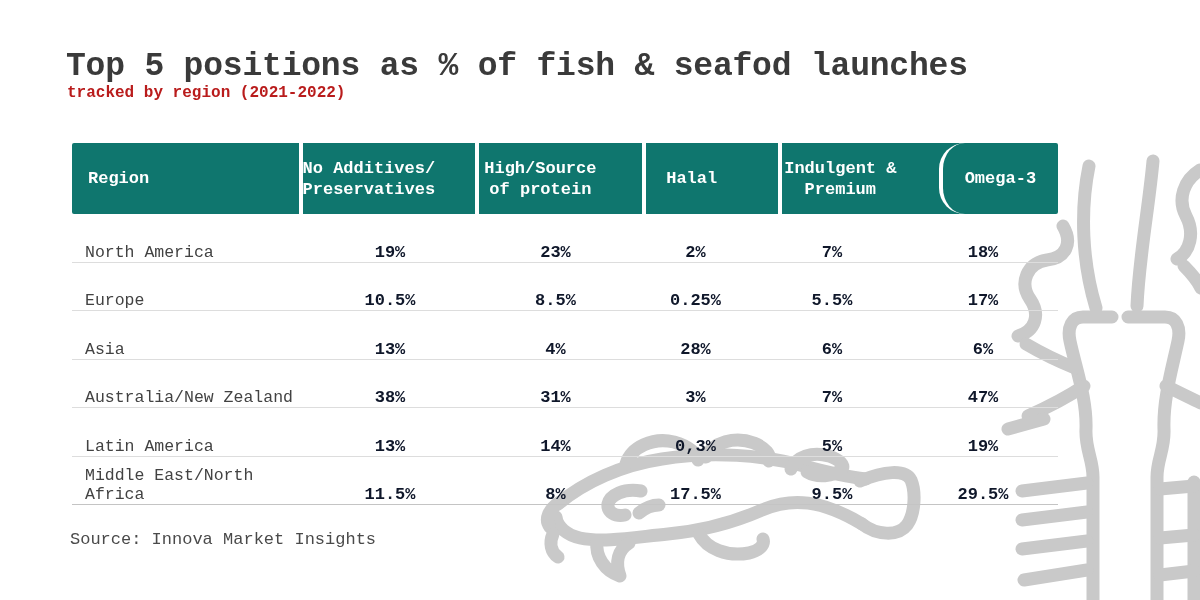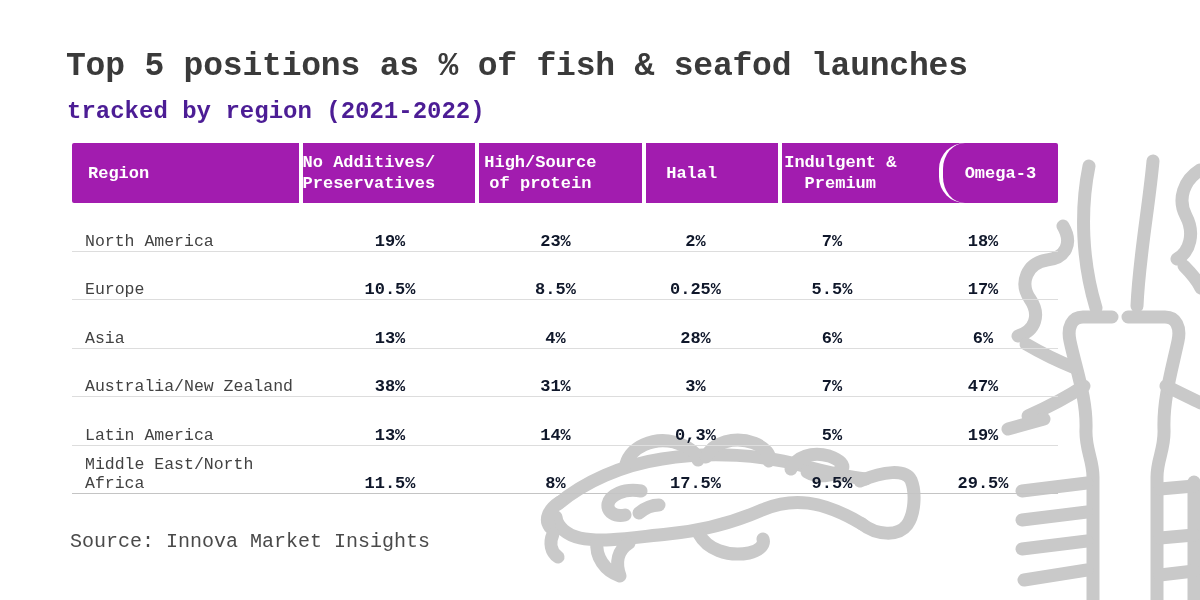--- a/index.html
+++ b/index.html
@@ -22,37 +22,37 @@
     left: 66px; top: 48px;
     font-size: 33px;
     font-weight: 700;
     color: #3a3a3a;
     letter-spacing: -0.2px;
     z-index: 2;
     white-space: nowrap;
   }
   .subtitle {
     position: absolute;
-    left: 67px; top: 98px;
-    font-size: 24px;
-    font-weight: 700;
-    color: #4c1d95;
+    left: 67px; top: 84px;
+    font-size: 16px;
+    font-weight: 700;
+    color: #b91c1c;
     z-index: 2;
     white-space: nowrap;
   }
   .table {
     position: absolute;
     left: 72px; top: 143px;
     width: 986px;
     z-index: 1;
   }
   .thead {
     display: flex;
-    height: 60px;
-    background: #a21caf;
+    height: 71px;
+    background: #0f766e;
     border-radius: 2px;
     gap: 40px;
   }
   .hdr-cell {
     display: flex;
     align-items: center;
     justify-content: center;
     text-align: center;
     white-space: pre-line;
     color: #ffffff;
@@ -89,21 +89,21 @@
   }
   .value-cell {
     font-weight: 700;
     font-size: 17px;
     color: #0f172a;
     text-align: center;
   }
   .source {
     position: absolute;
     left: 70px; top: 530px;
-    font-size: 20px;
+    font-size: 17px;
     color: #4a4a4a;
     z-index: 2;
     white-space: nowrap;
   }
 </style>
 </head>
 <body>
 
 <div class="canvas">
 

